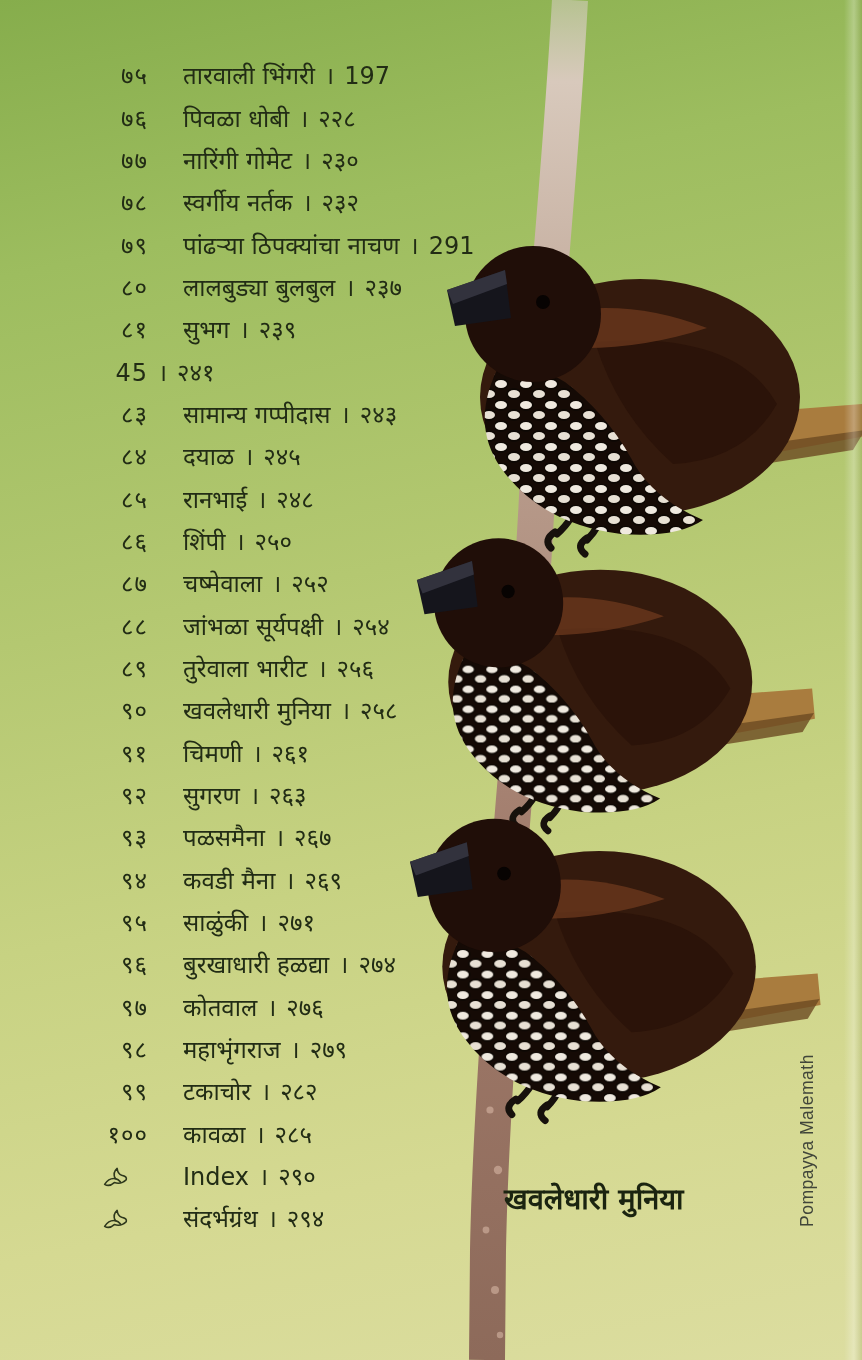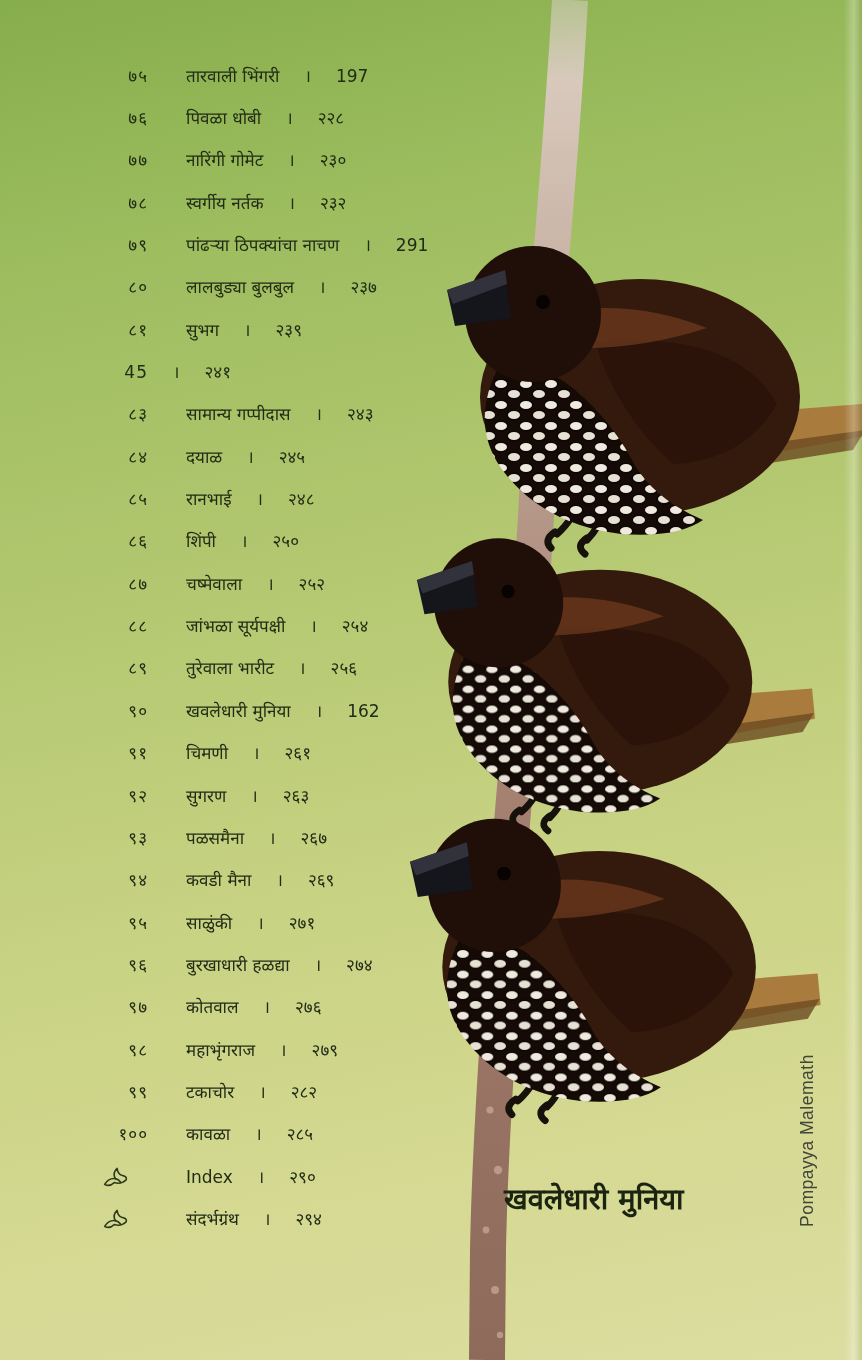--- a/index.html
+++ b/index.html
@@ -16,33 +16,32 @@
   .page-edge{
     position:absolute;top:0;right:0;width:18px;height:100%;
     background:linear-gradient(to right, rgba(255,255,255,0), rgba(255,255,255,.28) 55%, rgba(120,130,70,.18) 100%);
     pointer-events:none;
   }
   .toc{
     position:absolute;top:55px;left:84px;width:420px;
   }
   .row{
     display:flex;align-items:center;height:42.35px;
-    color:#222c15;font-size:17px;line-height:1;
+    color:#222c15;font-size:24px;line-height:1;
     white-space:nowrap;
-    gap:15px;
   }
   .num{
     width:64px;display:inline-flex;justify-content:flex-end;
     letter-spacing:1px;
   }
   .icon-slot{
     width:64px;display:inline-flex;justify-content:center;align-items:center;
     color:#2e381c;
   }
-  .title{margin-left:23px;}
+  .title{margin-left:35px;}
   .sep{margin:0 10px;}
   .caption{
     position:absolute;left:504px;top:1178px;
     font-size:29px;font-weight:bold;color:#1b2410;
     white-space:nowrap;
   }
   .credit{
     position:absolute;left:790px;top:1038px;height:205px;width:34px;
     writing-mode:vertical-rl;transform:rotate(180deg);
     font-family:"Liberation Sans","DejaVu Sans",sans-serif;
@@ -240,21 +239,21 @@
     <span class="title">तुरेवाला भारीट</span>
     <span class="sep">।</span>
     <span class="pg">२५६</span>
   </div>
 
   <div class="row">
     <span class="num">९०</span>
 
     <span class="title">खवलेधारी मुनिया</span>
     <span class="sep">।</span>
-    <span class="pg">162</span>
+    <span class="pg">२५८</span>
   </div>
 
   <div class="row">
     <span class="num">९१</span>
 
     <span class="title">चिमणी</span>
     <span class="sep">।</span>
     <span class="pg">२६१</span>
   </div>
 

